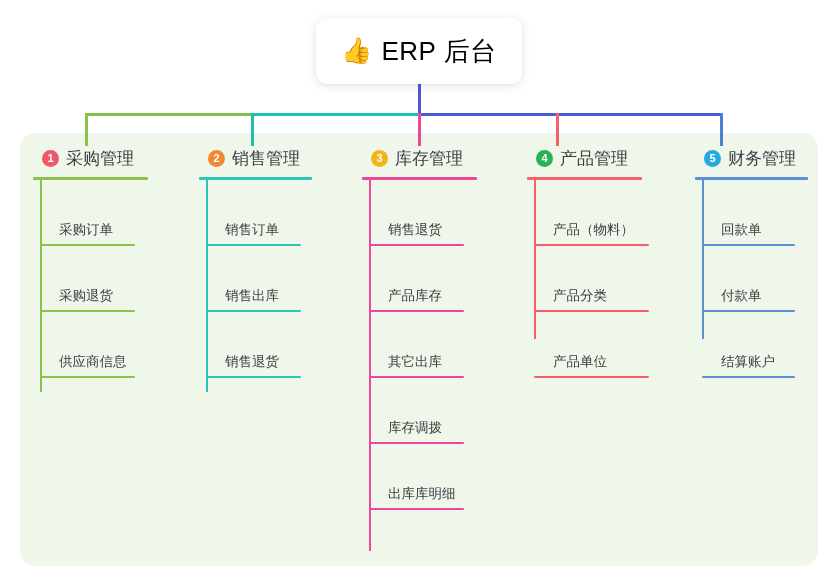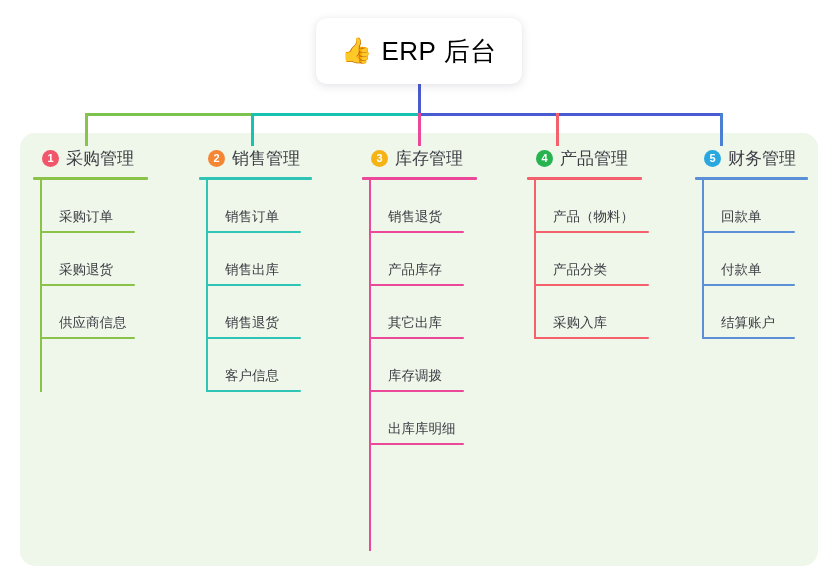--- a/index.html
+++ b/index.html
@@ -109,21 +109,21 @@
     margin-top: 0;
   }
   .stem {
     position: absolute;
     left: 7px;
     top: 0;
     width: 2px;
   }
   .item {
     position: relative;
-    height: 53px;
+    height: 66px;
     box-sizing: border-box;
     text-align: center;
   }
   .item-text {
     position: absolute;
     left: 26px;
     bottom: 7px;
     font-size: 13.5px;
     color: #3c3c43;
     white-space: nowrap;
@@ -199,24 +199,20 @@
             <div class="item-rule" style="width: 95px; background: rgb(46, 196, 182);"></div>
           </div>
           <div class="item">
             <span class="item-text">销售出库</span>
             <div class="item-rule" style="width: 95px; background: rgb(46, 196, 182);"></div>
           </div>
           <div class="item">
             <span class="item-text">销售退货</span>
             <div class="item-rule" style="width: 95px; background: rgb(46, 196, 182);"></div>
           </div>
-          <div class="item">
-            <span class="item-text">客户信息</span>
-            <div class="item-rule" style="width: 95px; background: rgb(46, 196, 182);"></div>
-          </div>
         </div>
       </div>
       <div class="col" style="left: 362px;">
         <div class="col-head">
           <span class="badge" style="background: rgb(245, 179, 22);">3</span>
           <span class="head-label">库存管理</span>
         </div>
         <div class="head-rule" style="width: 115px; background: rgb(236, 72, 153);"></div>
         <div class="items">
           <div class="stem" style="background: rgb(236, 72, 153); height: 371px;"></div>
@@ -252,21 +248,21 @@
           <div class="stem" style="background: rgb(244, 97, 109); height: 159px;"></div>
           <div class="item">
             <span class="item-text">产品（物料）</span>
             <div class="item-rule" style="width: 115px; background: rgb(244, 97, 109);"></div>
           </div>
           <div class="item">
             <span class="item-text">产品分类</span>
             <div class="item-rule" style="width: 115px; background: rgb(244, 97, 109);"></div>
           </div>
           <div class="item">
-            <span class="item-text">采购入库</span>
+            <span class="item-text">产品单位</span>
             <div class="item-rule" style="width: 115px; background: rgb(244, 97, 109);"></div>
           </div>
         </div>
       </div>
       <div class="col" style="left: 695px;">
         <div class="col-head">
           <span class="badge" style="background: rgb(41, 168, 224);">5</span>
           <span class="head-label">财务管理</span>
         </div>
         <div class="head-rule" style="width: 113px; background: rgb(91, 143, 214);"></div>

